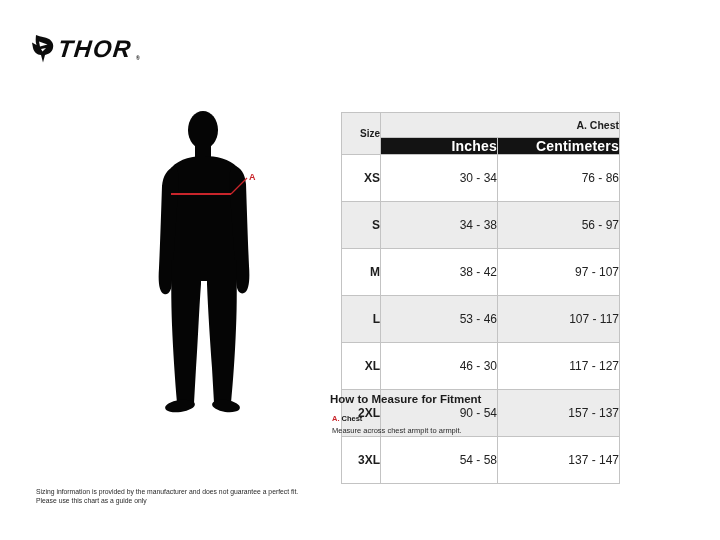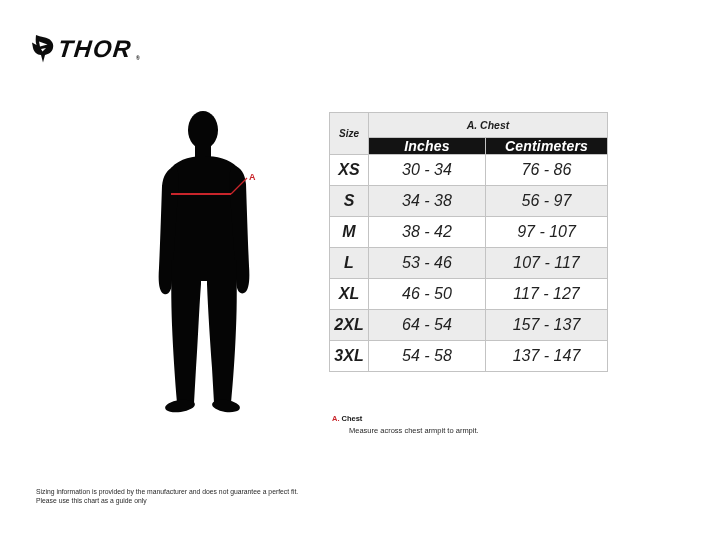--- a/index.html
+++ b/index.html
@@ -30,37 +30,37 @@
   .measure-heading{
     position:absolute;left:330px;top:393px;
     font-size:11.5px;font-weight:bold;color:#1b1b1b;
   }
   .measure-item{
     position:absolute;left:332px;top:414px;
     font-size:7.5px;font-weight:bold;color:#151515;
   }
   .measure-item .key{color:#c9252b;margin-right:2px;}
   .measure-desc{
-    position:absolute;left:349px;top:426px;
+    position:absolute;left:332px;top:426px;
     font-size:7.5px;color:#2a2a2a;
   }
 
   
   table.size-chart{
-    position:absolute;left:329px;top:112px;width:278px;
+    position:absolute;left:341px;top:112px;width:278px;
     border-collapse:collapse;table-layout:fixed;
-    text-align:center;color:#222;font-style:italic;
+    text-align:right;color:#222;
   }
   table.size-chart th, table.size-chart td{
     border:1px solid #c3c3c3;padding:0;vertical-align:middle;
   }
   th.size-head{background:#ececec;font-size:10px;color:#1d1d1d;}
   th.group-head{background:#ececec;font-size:10.5px;height:24px;color:#1d1d1d;}
   tr.units-row th{background:#131313;color:#ffffff;font-size:14px;height:14px;font-weight:bold;letter-spacing:0.2px;}
-  tr.data-row{height:31px;font-size:16px;background:#ffffff;margin-top:33px;}
+  tr.data-row{height:47px;font-size:12px;background:#ffffff;margin-top:33px;}
   tr.data-row.alt{background:#ececec;}
   tr.data-row td.size-cell{font-weight:bold;color:#1d1d1d;}
 
   
   .footer{
     position:absolute;left:36px;top:487px;
     font-size:6.8px;line-height:1.35;color:#2a2a2a;
   }
 </style>
 </head>
@@ -128,36 +128,37 @@
       <td>38 - 42</td>
       <td>97 - 107</td>
     </tr>
     <tr class="data-row alt">
       <td class="size-cell">L</td>
       <td>53 - 46</td>
       <td>107 - 117</td>
     </tr>
     <tr class="data-row">
       <td class="size-cell">XL</td>
-      <td>46 - 50</td>
+      <td>46 - 30</td>
       <td>117 - 127</td>
     </tr>
     <tr class="data-row alt">
       <td class="size-cell">2XL</td>
-      <td>64 - 54</td>
+      <td>90 - 54</td>
       <td>157 - 137</td>
     </tr>
     <tr class="data-row">
       <td class="size-cell">3XL</td>
       <td>54 - 58</td>
       <td>137 - 147</td>
     </tr>
   </tbody>
     </table>
 
+  <div class="measure-heading">How to Measure for Fitment</div>
   <div class="measure-item">
     <span class="key">A.</span><span>Chest</span>
   </div>
   <div class="measure-desc">Measure across chest armpit to armpit.</div>
 
   <div class="footer">
     <div>Sizing information is provided by the manufacturer and does not guarantee a perfect fit.</div>
     <div>Please use this chart as a guide only</div>
   </div>
 

